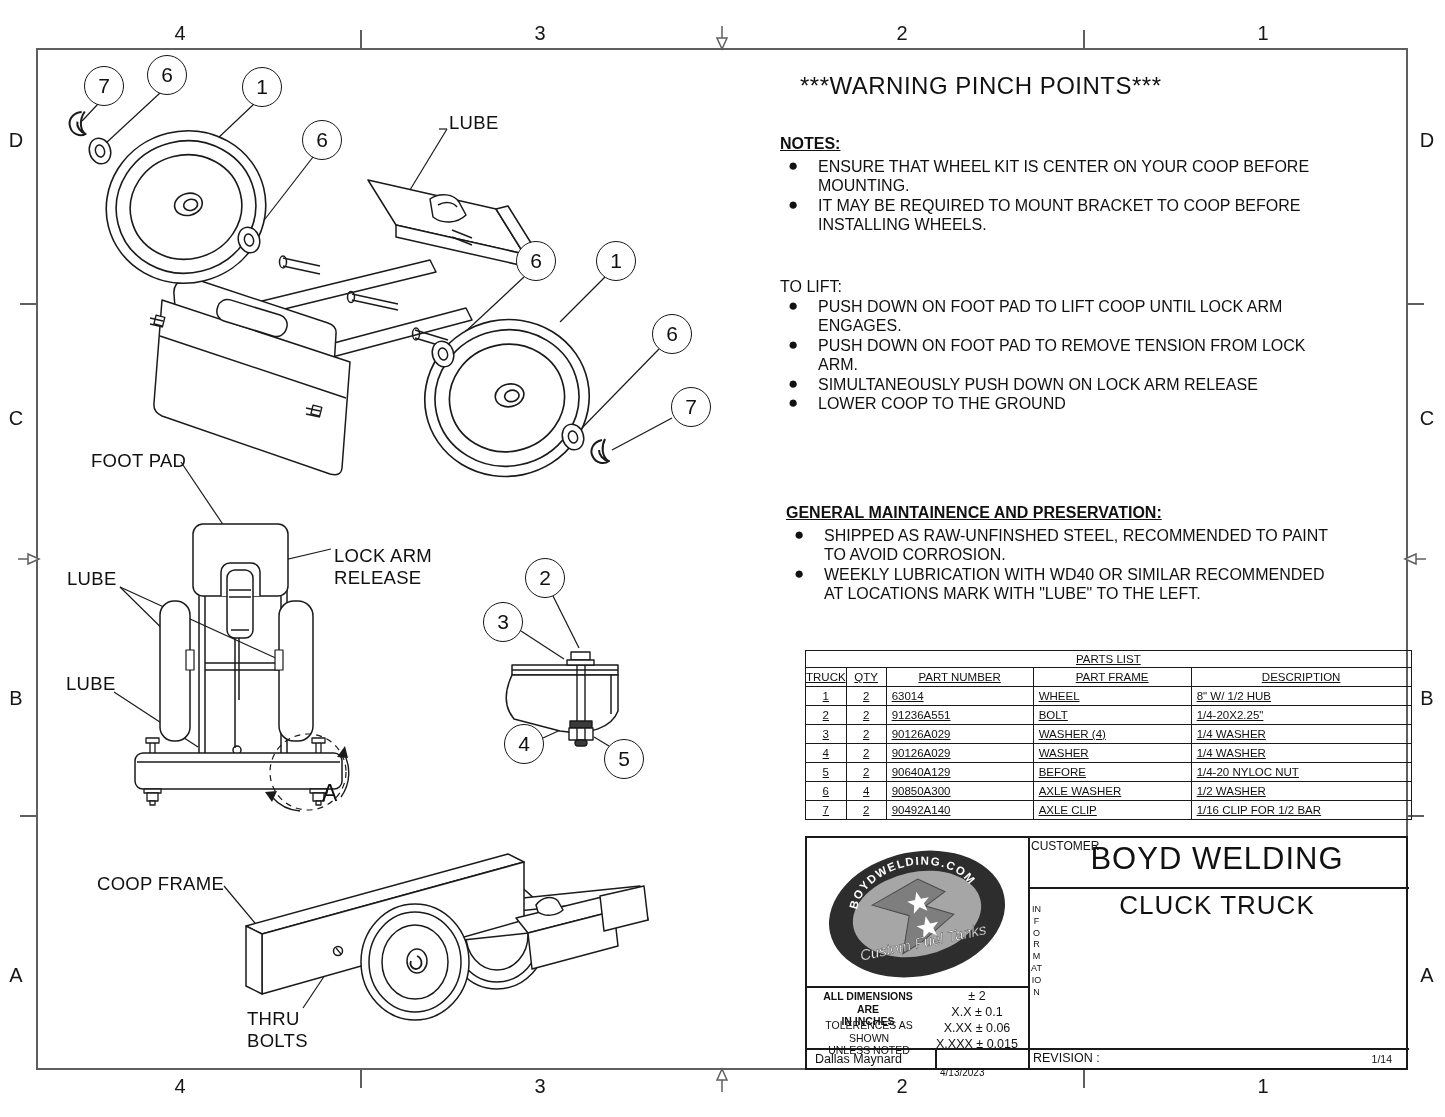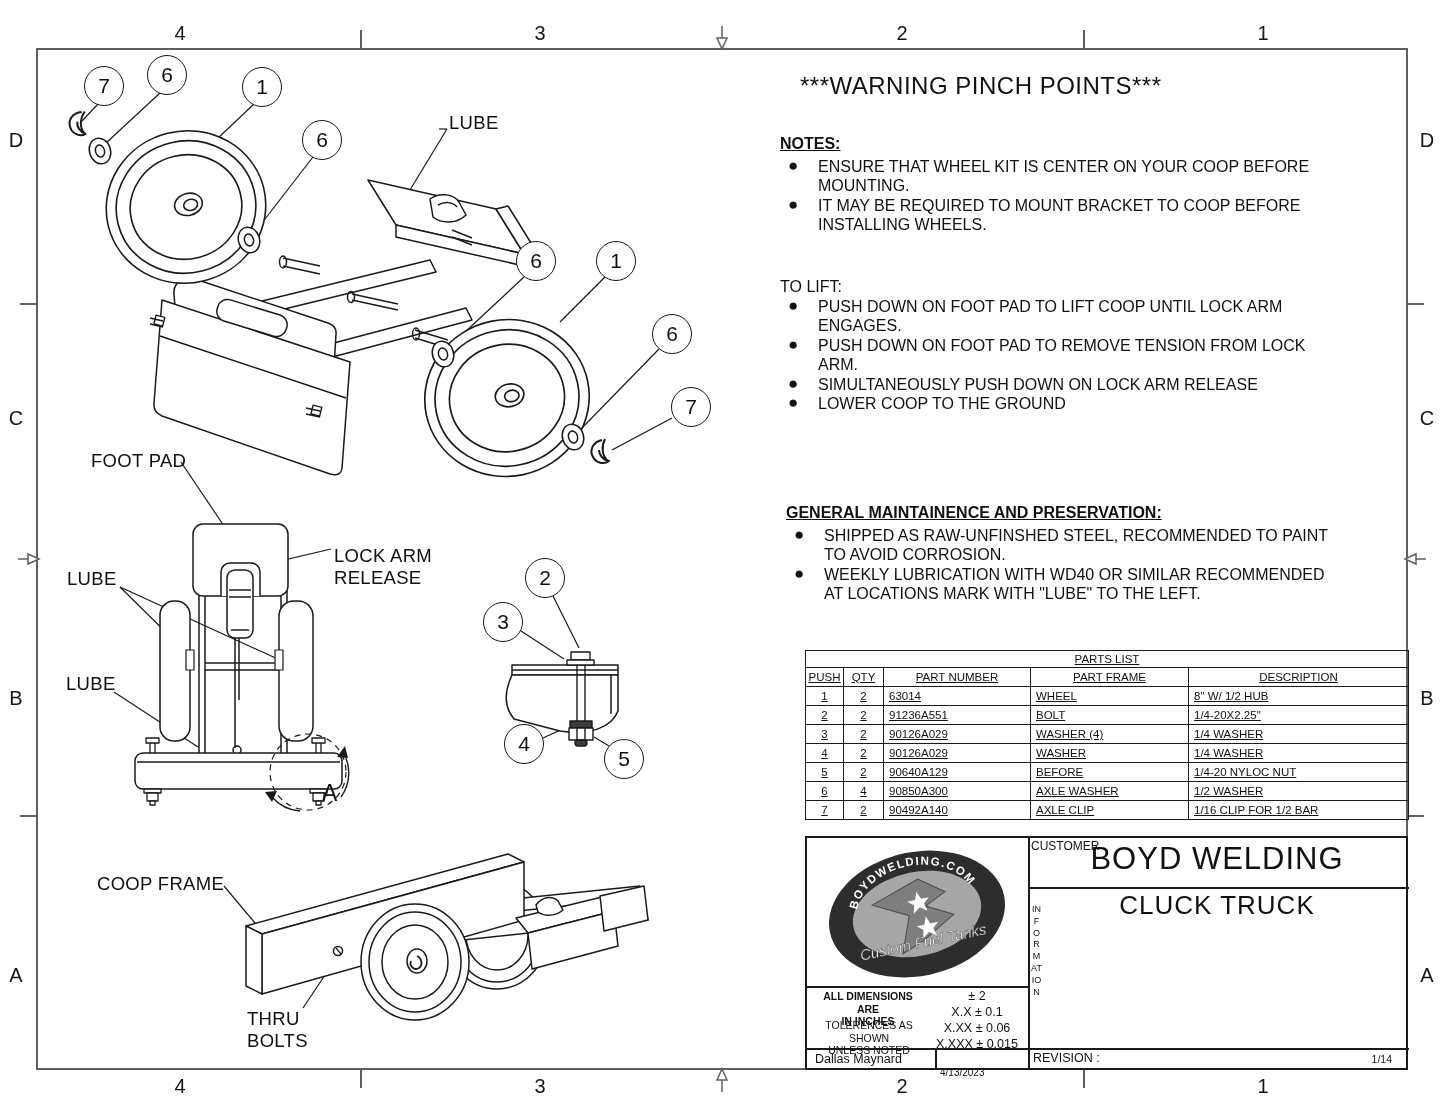--- a/index.html
+++ b/index.html
@@ -352,21 +352,21 @@
         <col style="width:40px">
         <col style="width:147px">
         <col style="width:158px">
         <col style="width:220px">
       </colgroup>
     <tbody>
         <tr>
           <td colspan="5" class="c ttl">PARTS LIST</td>
         </tr>
     <tr>
-      <th class="c">PUSH</th>
+      <th class="c">TRUCK</th>
       <th class="c">QTY</th>
       <th class="c">PART NUMBER</th>
       <th class="c">PART FRAME</th>
       <th class="c">DESCRIPTION</th>
     </tr>
     <tr>
           <td class="c">1</td>
           <td class="c">2</td>
           <td>63014</td>
           <td>WHEEL</td>

